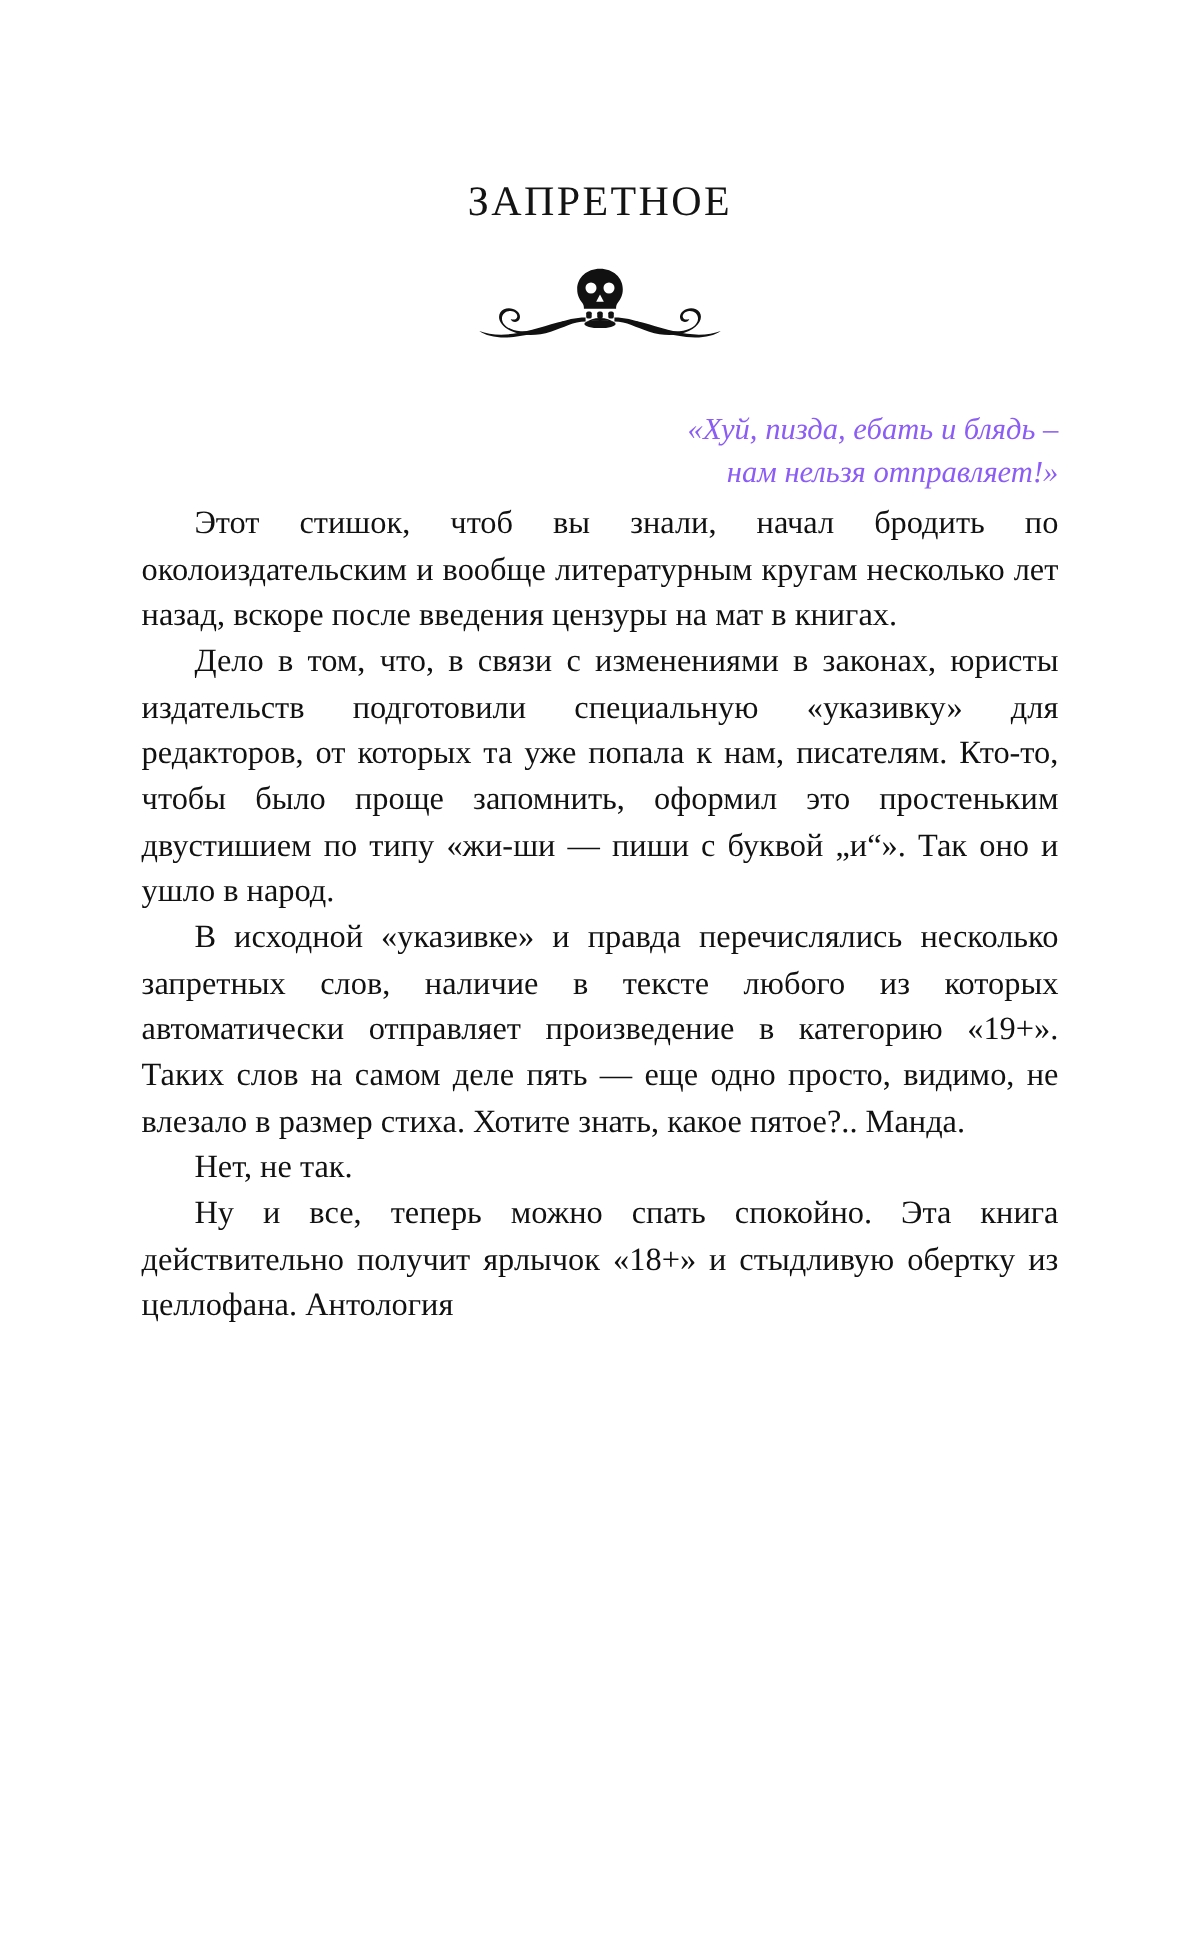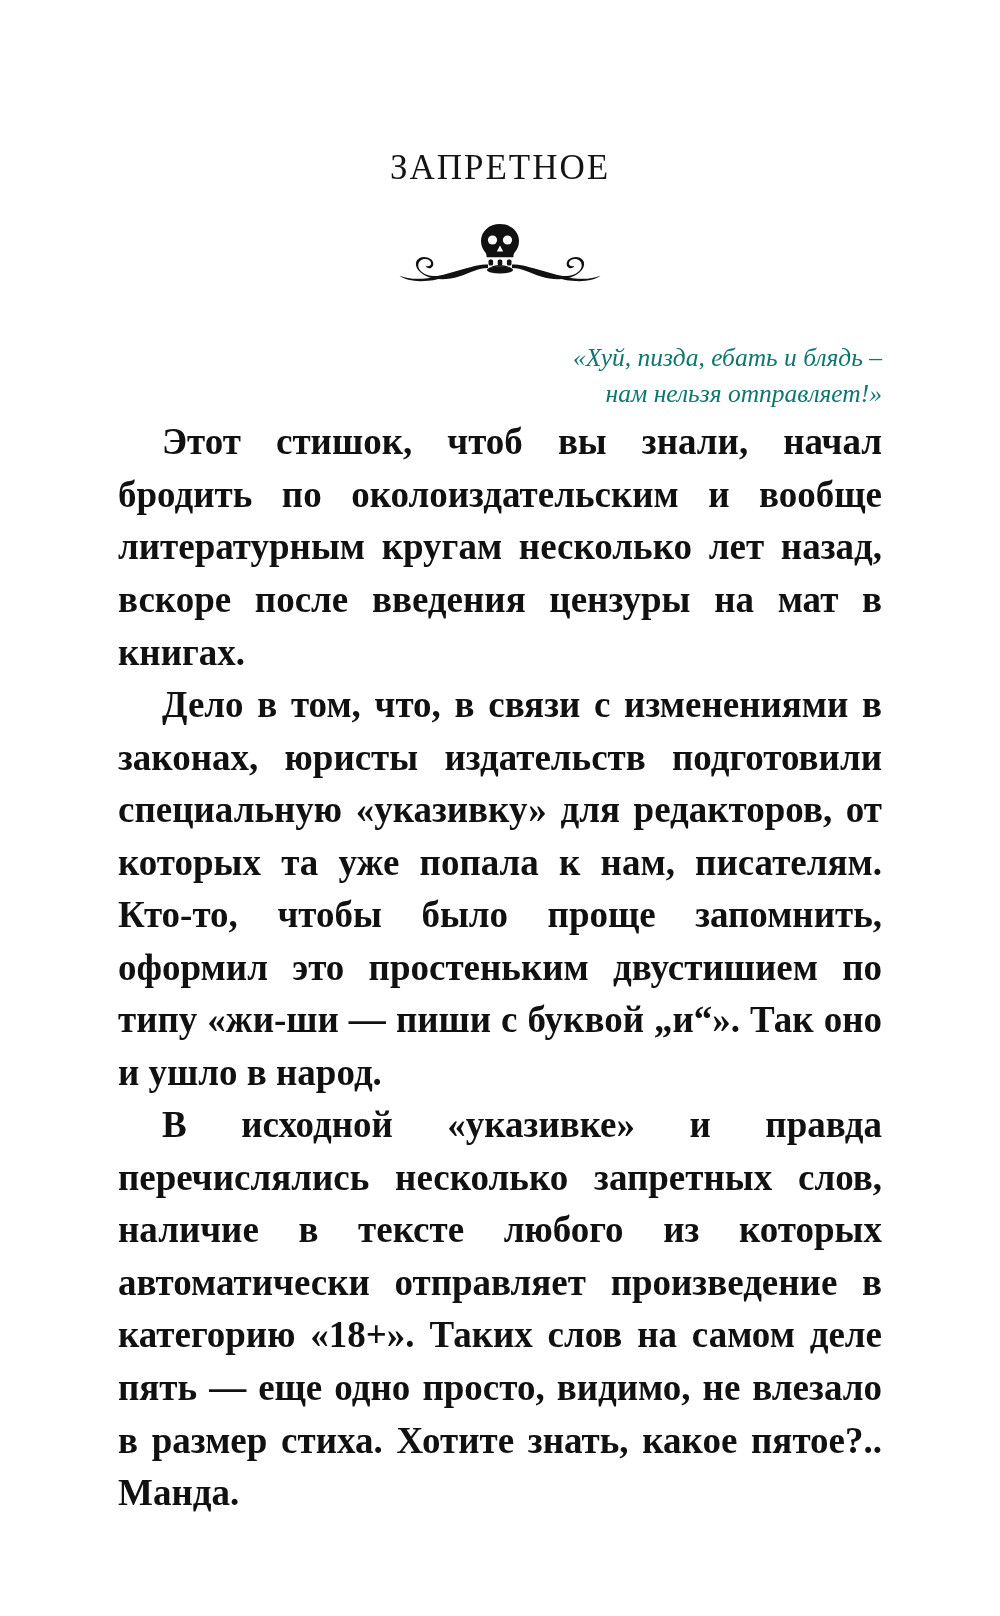--- a/index.html
+++ b/index.html
@@ -40,36 +40,35 @@
   }
   .ornament-wrap svg {
     display: block;
   }
   .epigraph {
     font-style: italic;
     font-size: 25.5px;
     line-height: 1.42;
     text-align: right;
     margin: 0 0 4px 0;
-    color: #0f766e;
+    color: #8b5cf6;
   }
   .epigraph .line {
     display: block;
     white-space: nowrap;
   }
   p.body-par {
     margin: 0;
-    font-size: 37px;
+    font-size: 27px;
     line-height: 1.42;
     text-align: justify;
     text-justify: inter-word;
     text-indent: 44px;
     color: #111111;
     hyphens: manual;
-    font-weight: bold;
   }
   p.body-par.last-clip {
     
   }
   .short {
     text-align: left;
   }
 </style>
 </head>
 <body>
@@ -108,15 +107,17 @@
     </svg>
   </div>
 
   <div class="epigraph">
     <span class="line">«Хуй, пизда, ебать и блядь –</span>
     <span class="line">нам нельзя отправляет!»</span>
   </div>
 
   <p class="body-par">Этот стишок, чтоб вы знали, начал бродить по околоиздательским и вообще литературным кругам несколько лет назад, вскоре после введения цензуры на мат в книгах.</p>
   <p class="body-par">Дело в том, что, в связи с изменениями в законах, юристы издательств подготовили специальную «указивку» для редакторов, от которых та уже попала к нам, писателям. Кто-то, чтобы было проще запомнить, оформил это простеньким двустишием по типу «жи-ши — пиши с буквой „и“». Так оно и ушло в народ.</p>
-  <p class="body-par">В исходной «указивке» и правда перечислялись несколько запретных слов, наличие в тексте любого из которых автоматически отправляет произведение в категорию «18+». Таких слов на самом деле пять — еще одно просто, видимо, не влезало в размер стиха. Хотите знать, какое пятое?.. Манда.</p>
+  <p class="body-par">В исходной «указивке» и правда перечислялись несколько запретных слов, наличие в тексте любого из которых автоматически отправляет произведение в категорию «19+». Таких слов на самом деле пять — еще одно просто, видимо, не влезало в размер стиха. Хотите знать, какое пятое?.. Манда.</p>
+  <p class="body-par short">Нет, не так.</p>
+  <p class="body-par last-clip">Ну и все, теперь можно спать спокойно. Эта книга действительно получит ярлычок «18+» и стыдливую обертку из целлофана. Антология</p>
 
 </div>
 
 </body></html>

